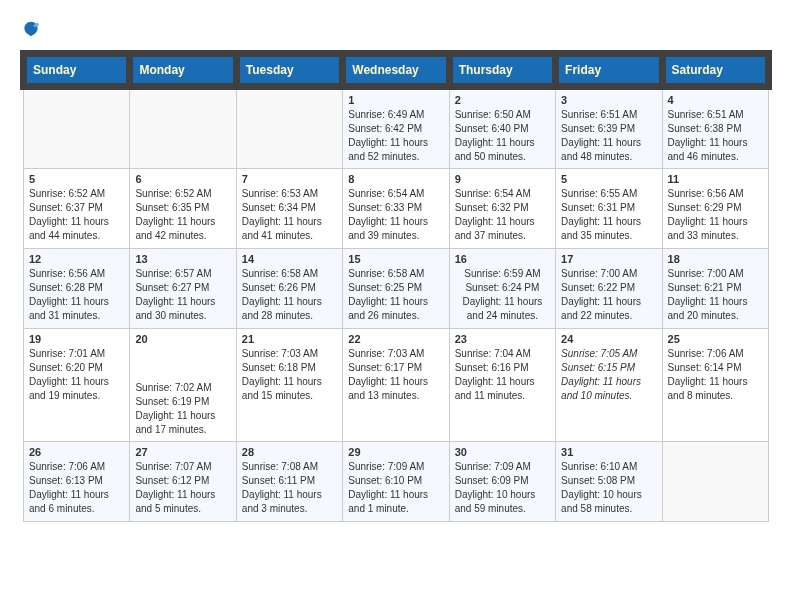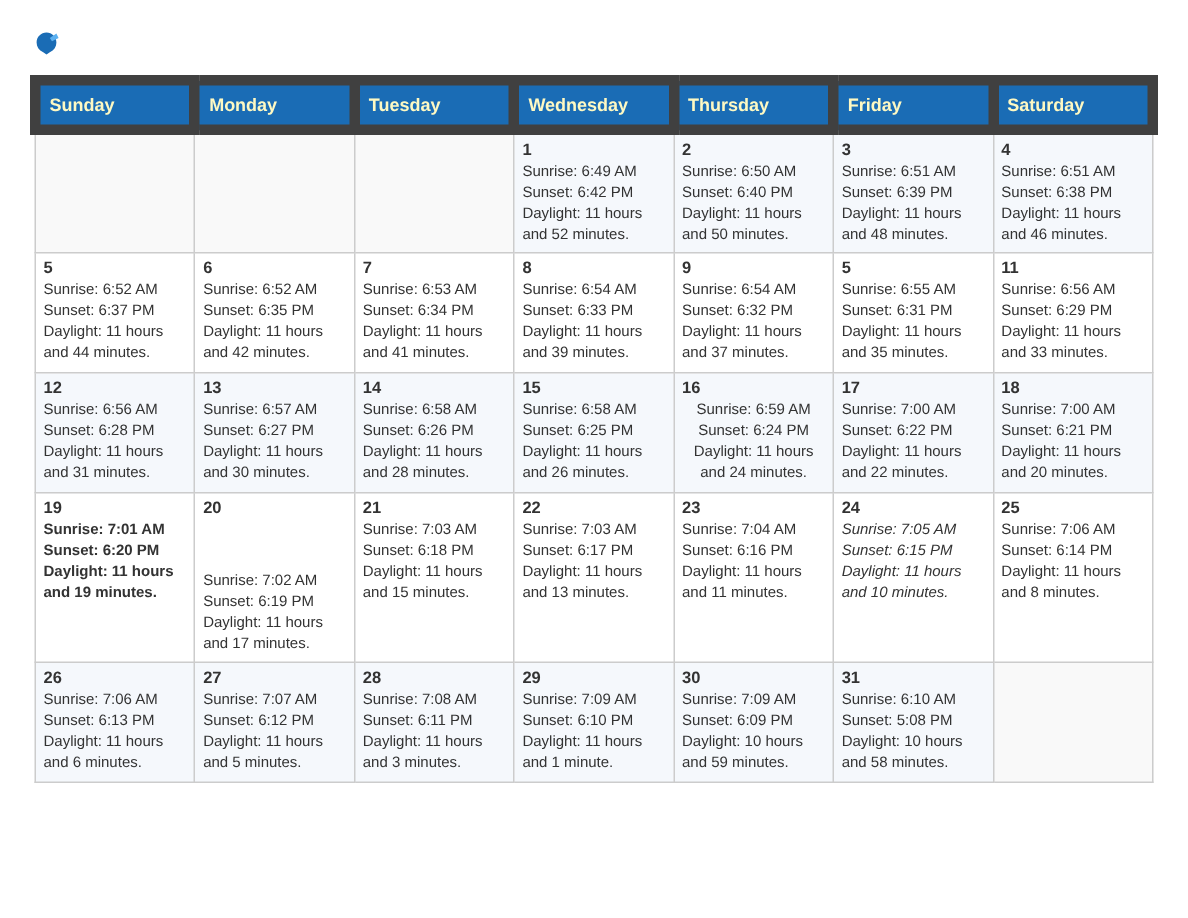--- a/index.html
+++ b/index.html
@@ -262,21 +262,21 @@
             <span class="day-number">18</span>
             <div class="day-info" style="white-space: pre-line;">Sunrise: 7:00 AM
 Sunset: 6:21 PM
 Daylight: 11 hours
 and 20 minutes.</div>
           </td>
         </tr>
         <tr>
           <td>
             <span class="day-number">19</span>
-            <div class="day-info" style="white-space: pre-line; font-weight: bold;">Sunrise: 7:01 AM
+            <div class="day-info" style="white-space: pre-line;">Sunrise: 7:01 AM
 Sunset: 6:20 PM
 Daylight: 11 hours
 and 19 minutes.</div>
           </td>
           <td>
             <span class="day-number">20</span>
             <div class="day-info" style="white-space: pre-line; margin-top: 36px;">Sunrise: 7:02 AM
 Sunset: 6:19 PM
 Daylight: 11 hours
 and 17 minutes.</div>

